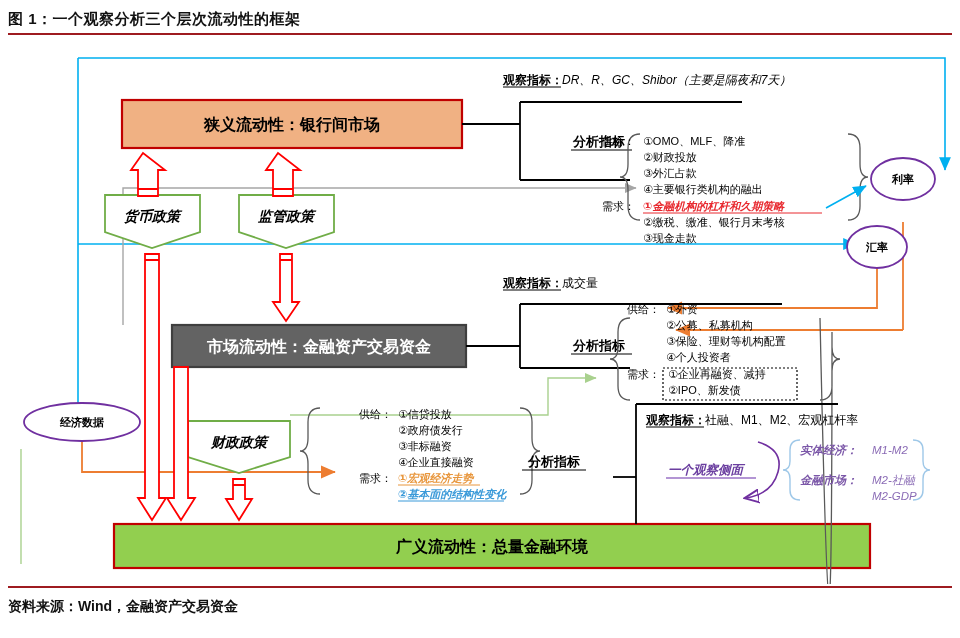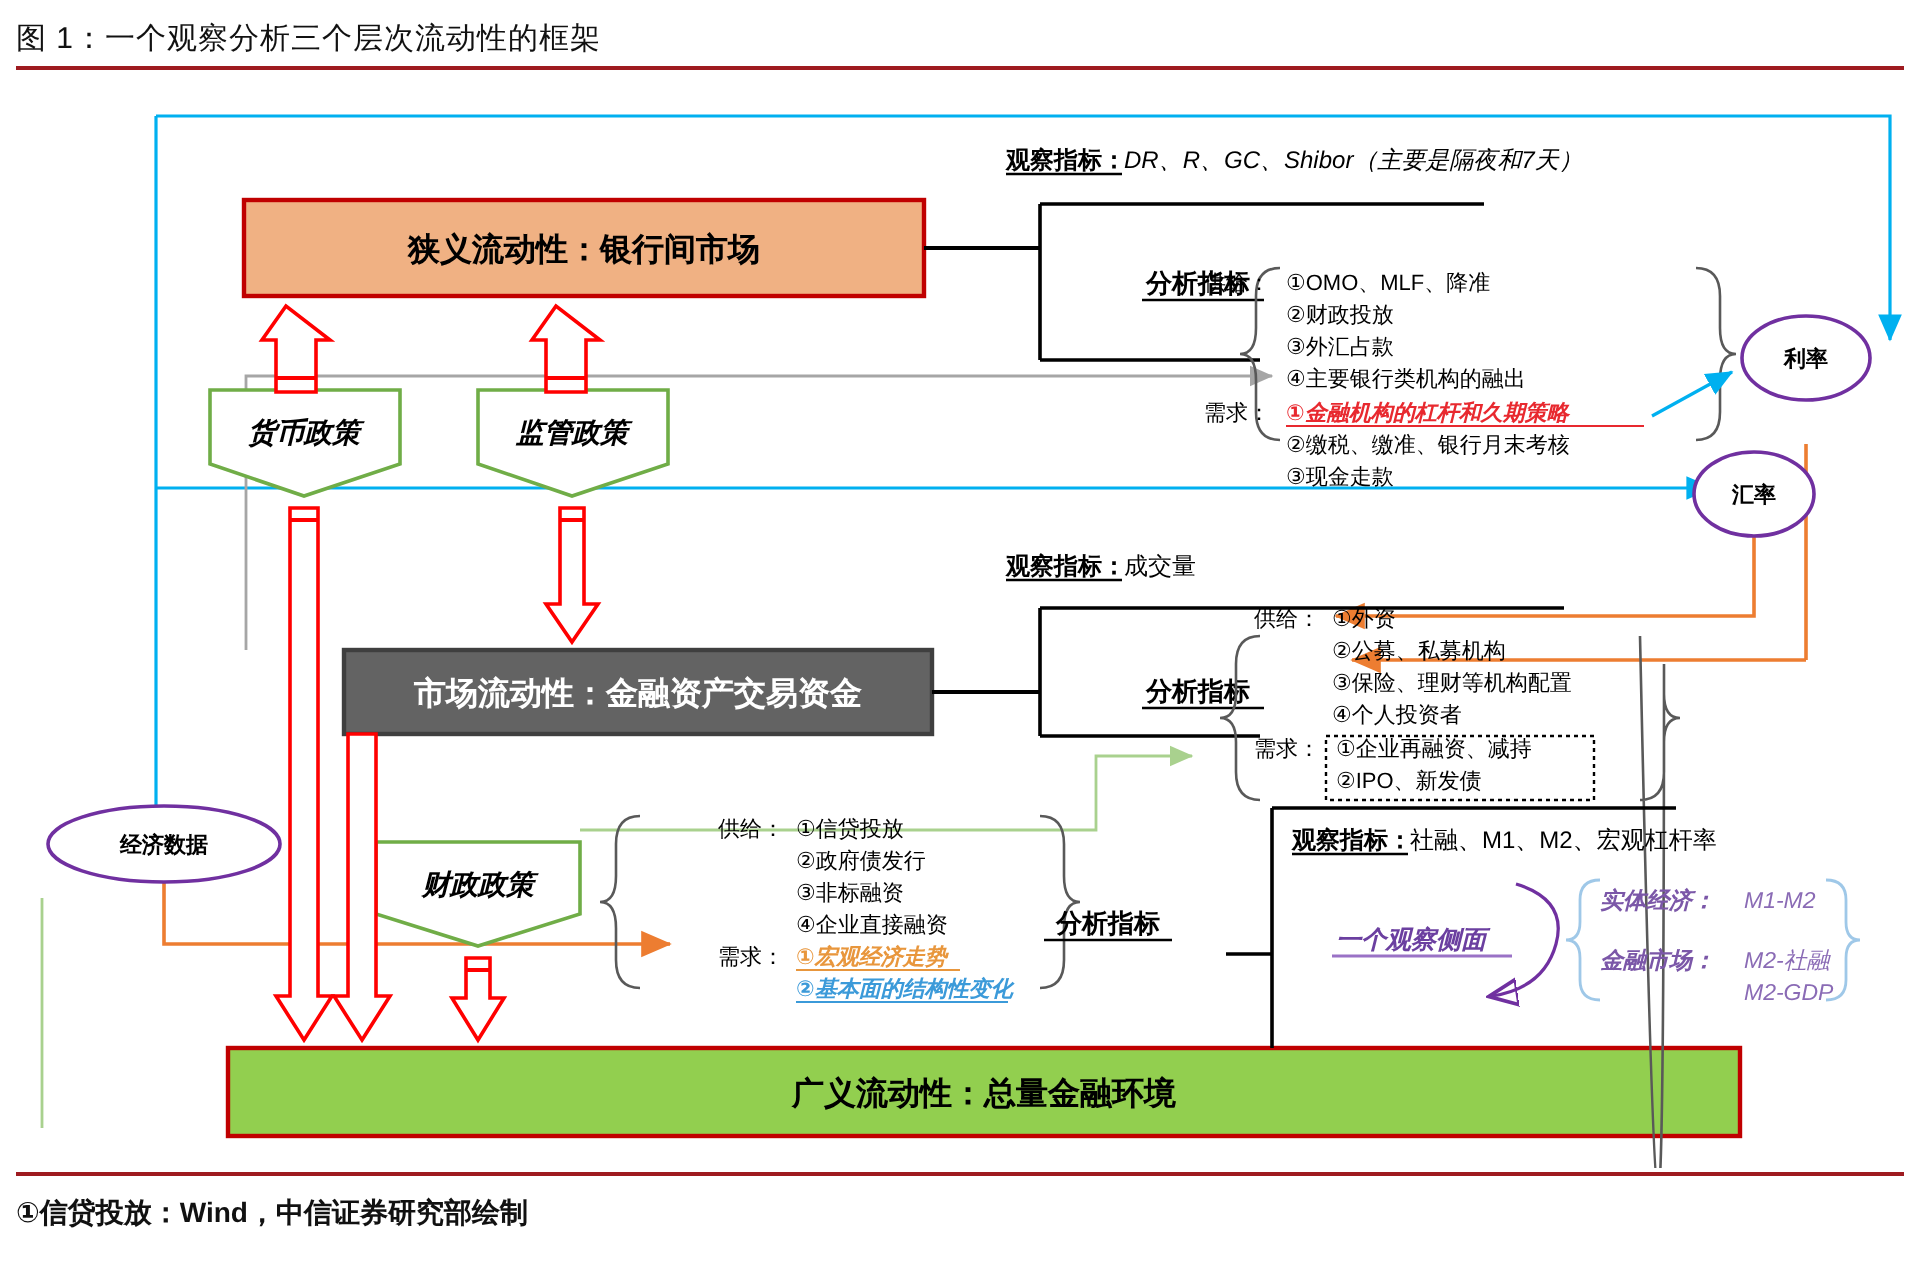--- a/index.html
+++ b/index.html
@@ -5,21 +5,21 @@
   html,body{margin:0;padding:0;}
   body{
     width:960px;height:638px;background:#ffffff;
     font-family:"Liberation Sans","DejaVu Sans",sans-serif;
     overflow:hidden;
   }
   #root{position:relative;width:960px;height:638px;}
 
   .fig-title{
     position:absolute;left:8px;top:10px;
-    font-size:15px;font-weight:normal;color:#111;
+    font-size:15px;font-weight:bold;color:#111;
     letter-spacing:0.5px;white-space:nowrap;
   }
   .rule-top{
     position:absolute;left:8px;top:33px;width:944px;height:2px;
     background:#9e1b20;
   }
   .rule-bot{
     position:absolute;left:8px;top:586px;width:944px;height:2px;
     background:#9e1b20;
   }
@@ -48,21 +48,21 @@
   .obs-side{font-size:12.5px;fill:#6b3fa0;font-style:italic;font-weight:bold;}
 </style>
 </head>
 <body>
 
 <div id="root">
 
   <div class="fig-title">图 1：一个观察分析三个层次流动性的框架</div>
   <div class="rule-top"></div>
   <div class="rule-bot"></div>
-  <div class="fig-source">①信贷投放：Wind，中信证券研究部绘制</div>
+  <div class="fig-source">资料来源：Wind，金融资产交易资金</div>
 
   <svg id="diagram" width="960" height="548" viewBox="0 0 960 548">
     <defs>
       <marker id="ah-cyan" markerWidth="9" markerHeight="9" refX="8" refY="4.5" orient="auto">
         <path d="M0,0.8 L8.5,4.5 L0,8.2 Z" fill="#00b0f0"></path>
       </marker>
       <marker id="ah-orange" markerWidth="9" markerHeight="9" refX="8" refY="4.5" orient="auto">
         <path d="M0,0.8 L8.5,4.5 L0,8.2 Z" fill="#ed7d31"></path>
       </marker>
       <marker id="ah-gray" markerWidth="9" markerHeight="9" refX="8" refY="4.5" orient="auto">

